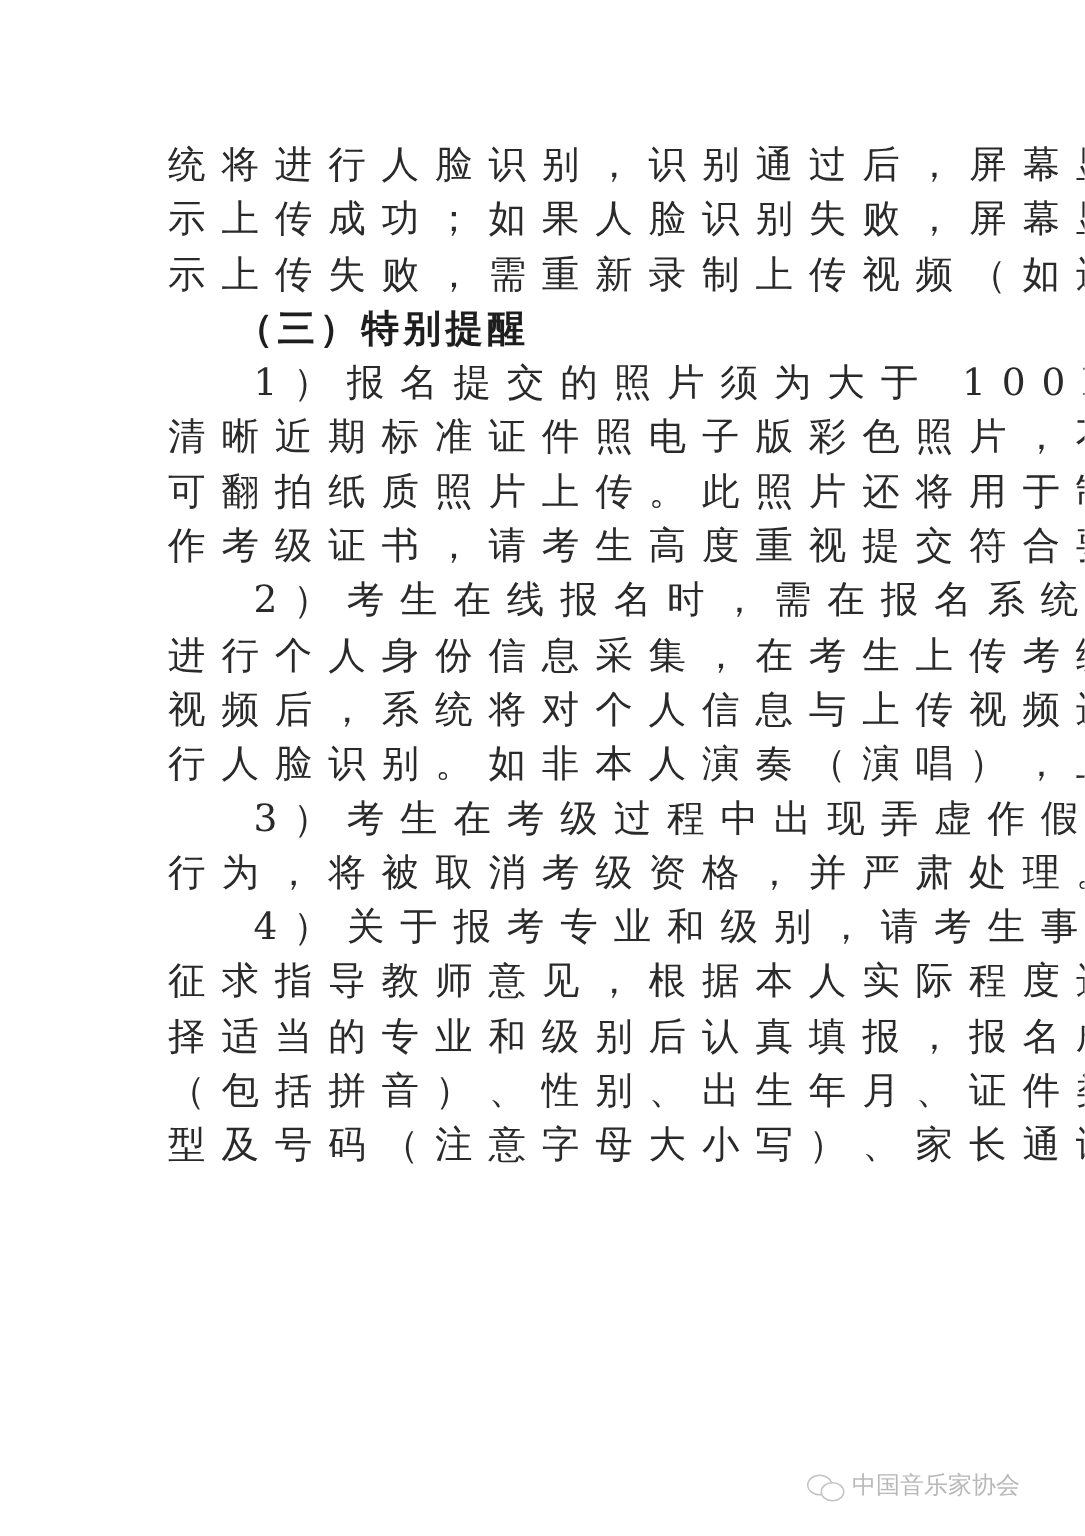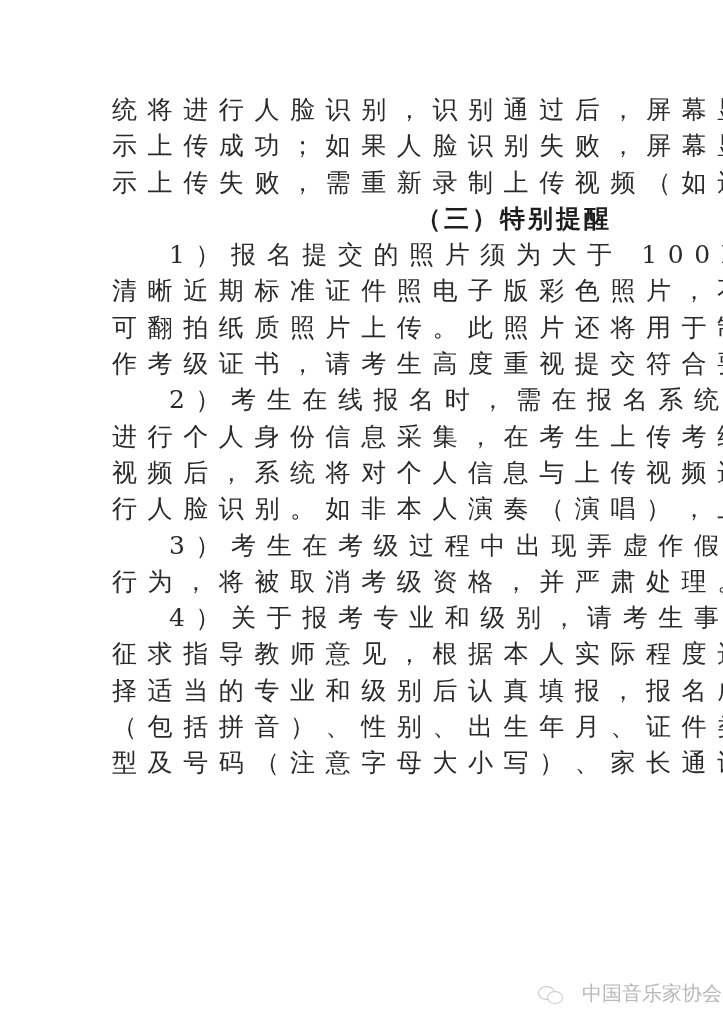--- a/index.html
+++ b/index.html
@@ -31,32 +31,31 @@
     }
     .indent {
       padding-left: 57px;
     }
     .heading {
       font-family: "DejaVu Sans", "Liberation Sans", sans-serif;
       font-weight: bold;
       letter-spacing: 3px;
       padding-left: 45px;
       color: #1e1e1e;
-      text-align: right;
     }
     .footer {
       position: absolute;
       left: 538px;
       top: 980px;
       display: flex;
       align-items: center;
-      gap: 18px;
+      gap: 4px;
       color: #b8b8b8;
       font-family: "DejaVu Sans", "Liberation Sans", sans-serif;
-      font-size: 20px;
+      font-size: 16px;
     }
     .wechat-icon {
       width: 26px;
       height: 20px;
       position: relative;
     }
     .wechat-icon .b1 {
       position: absolute;
       left: 0; top: 2px;
       width: 15px; height: 12px;

